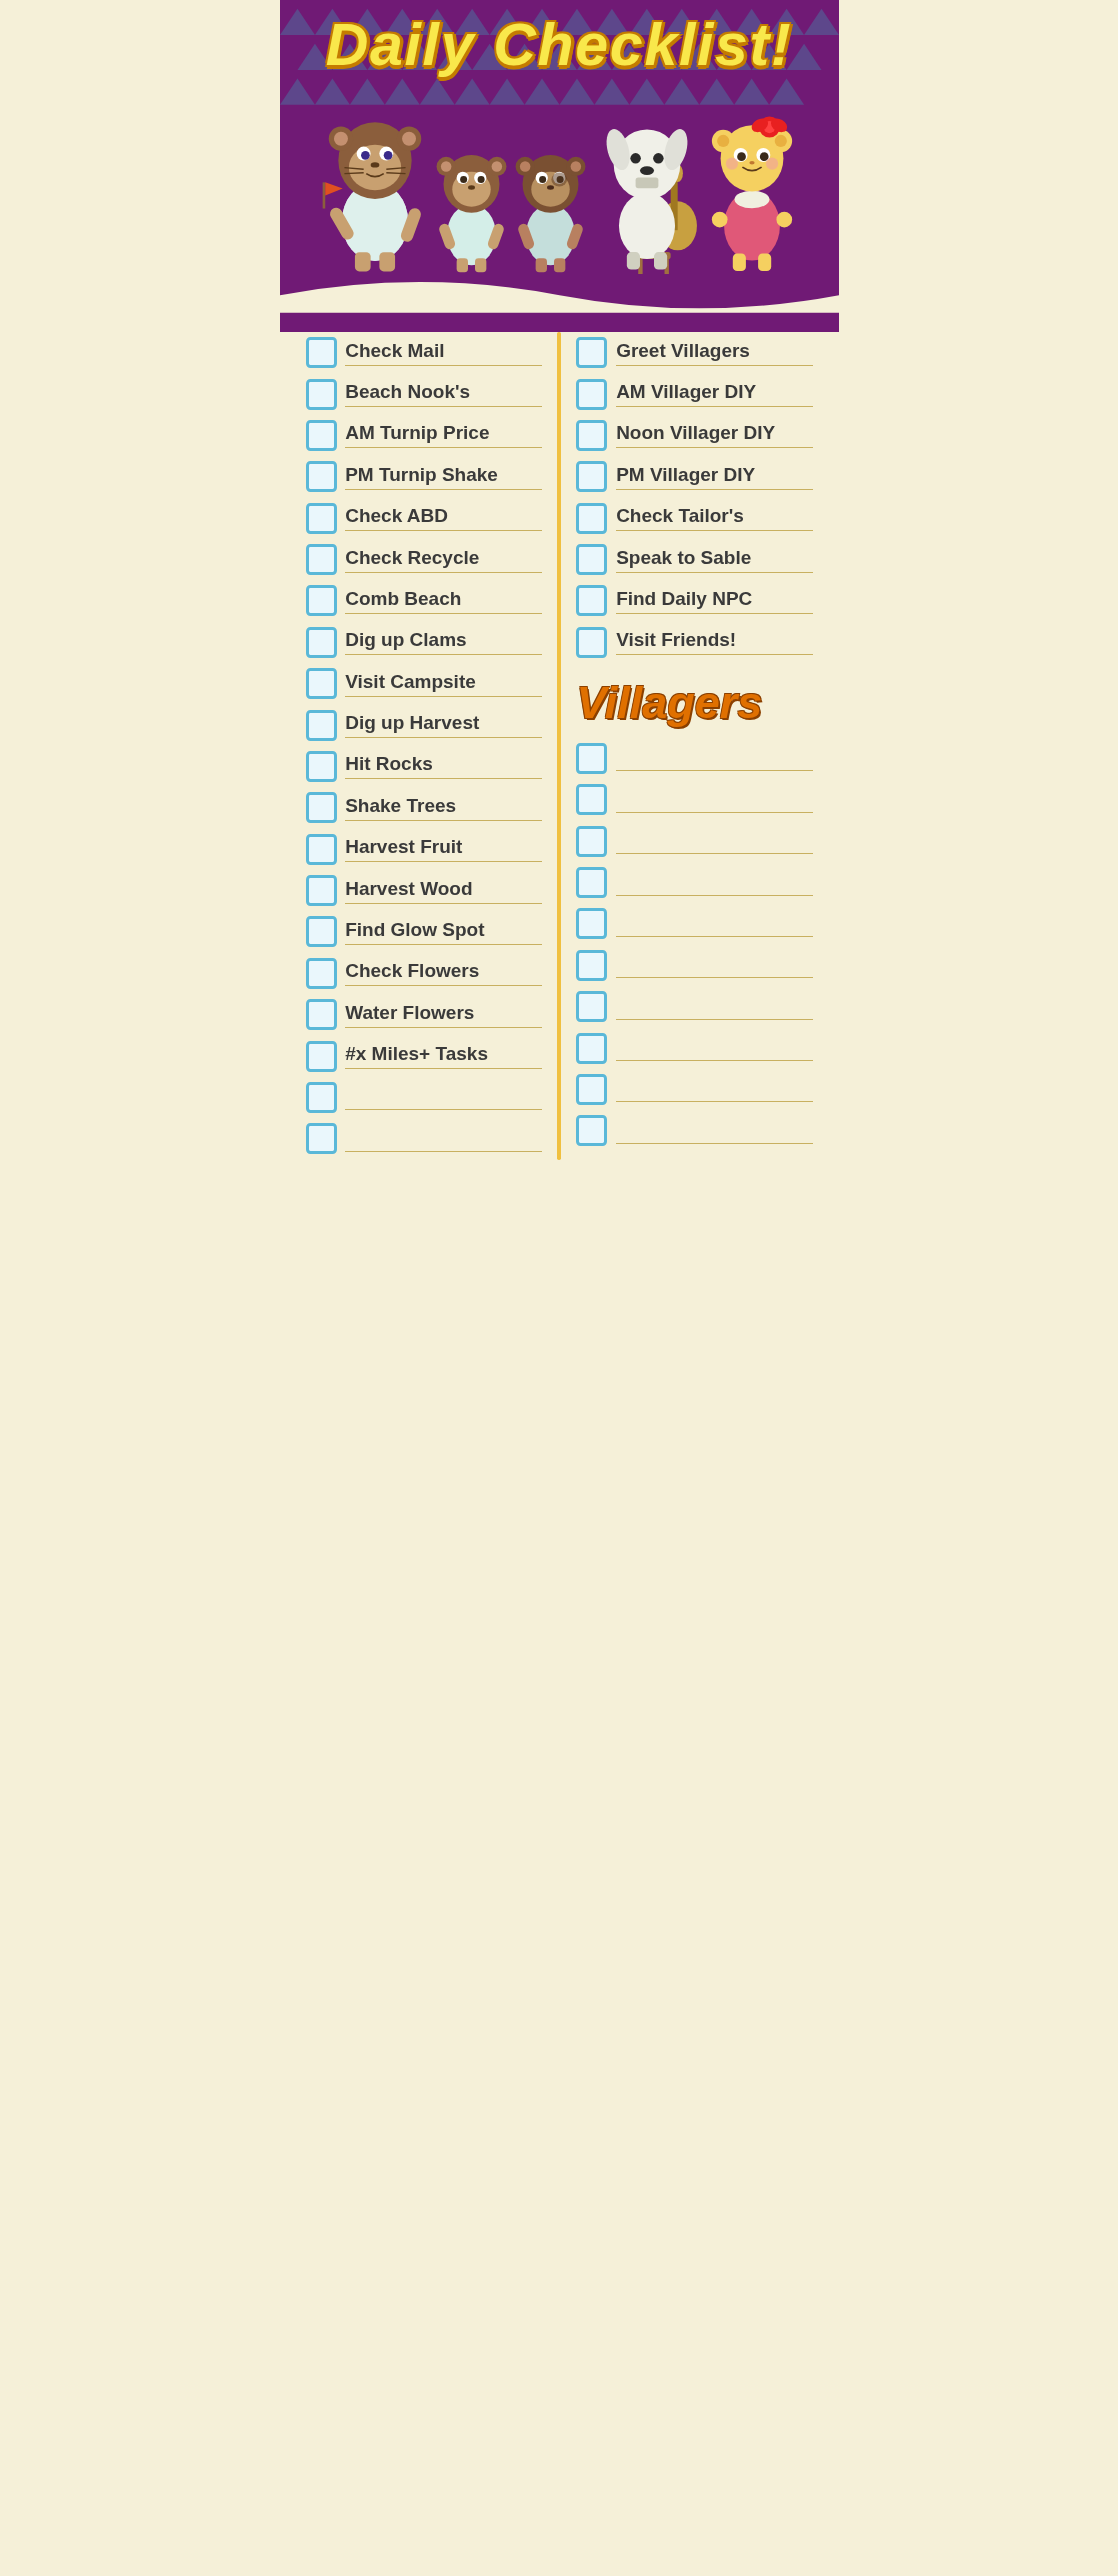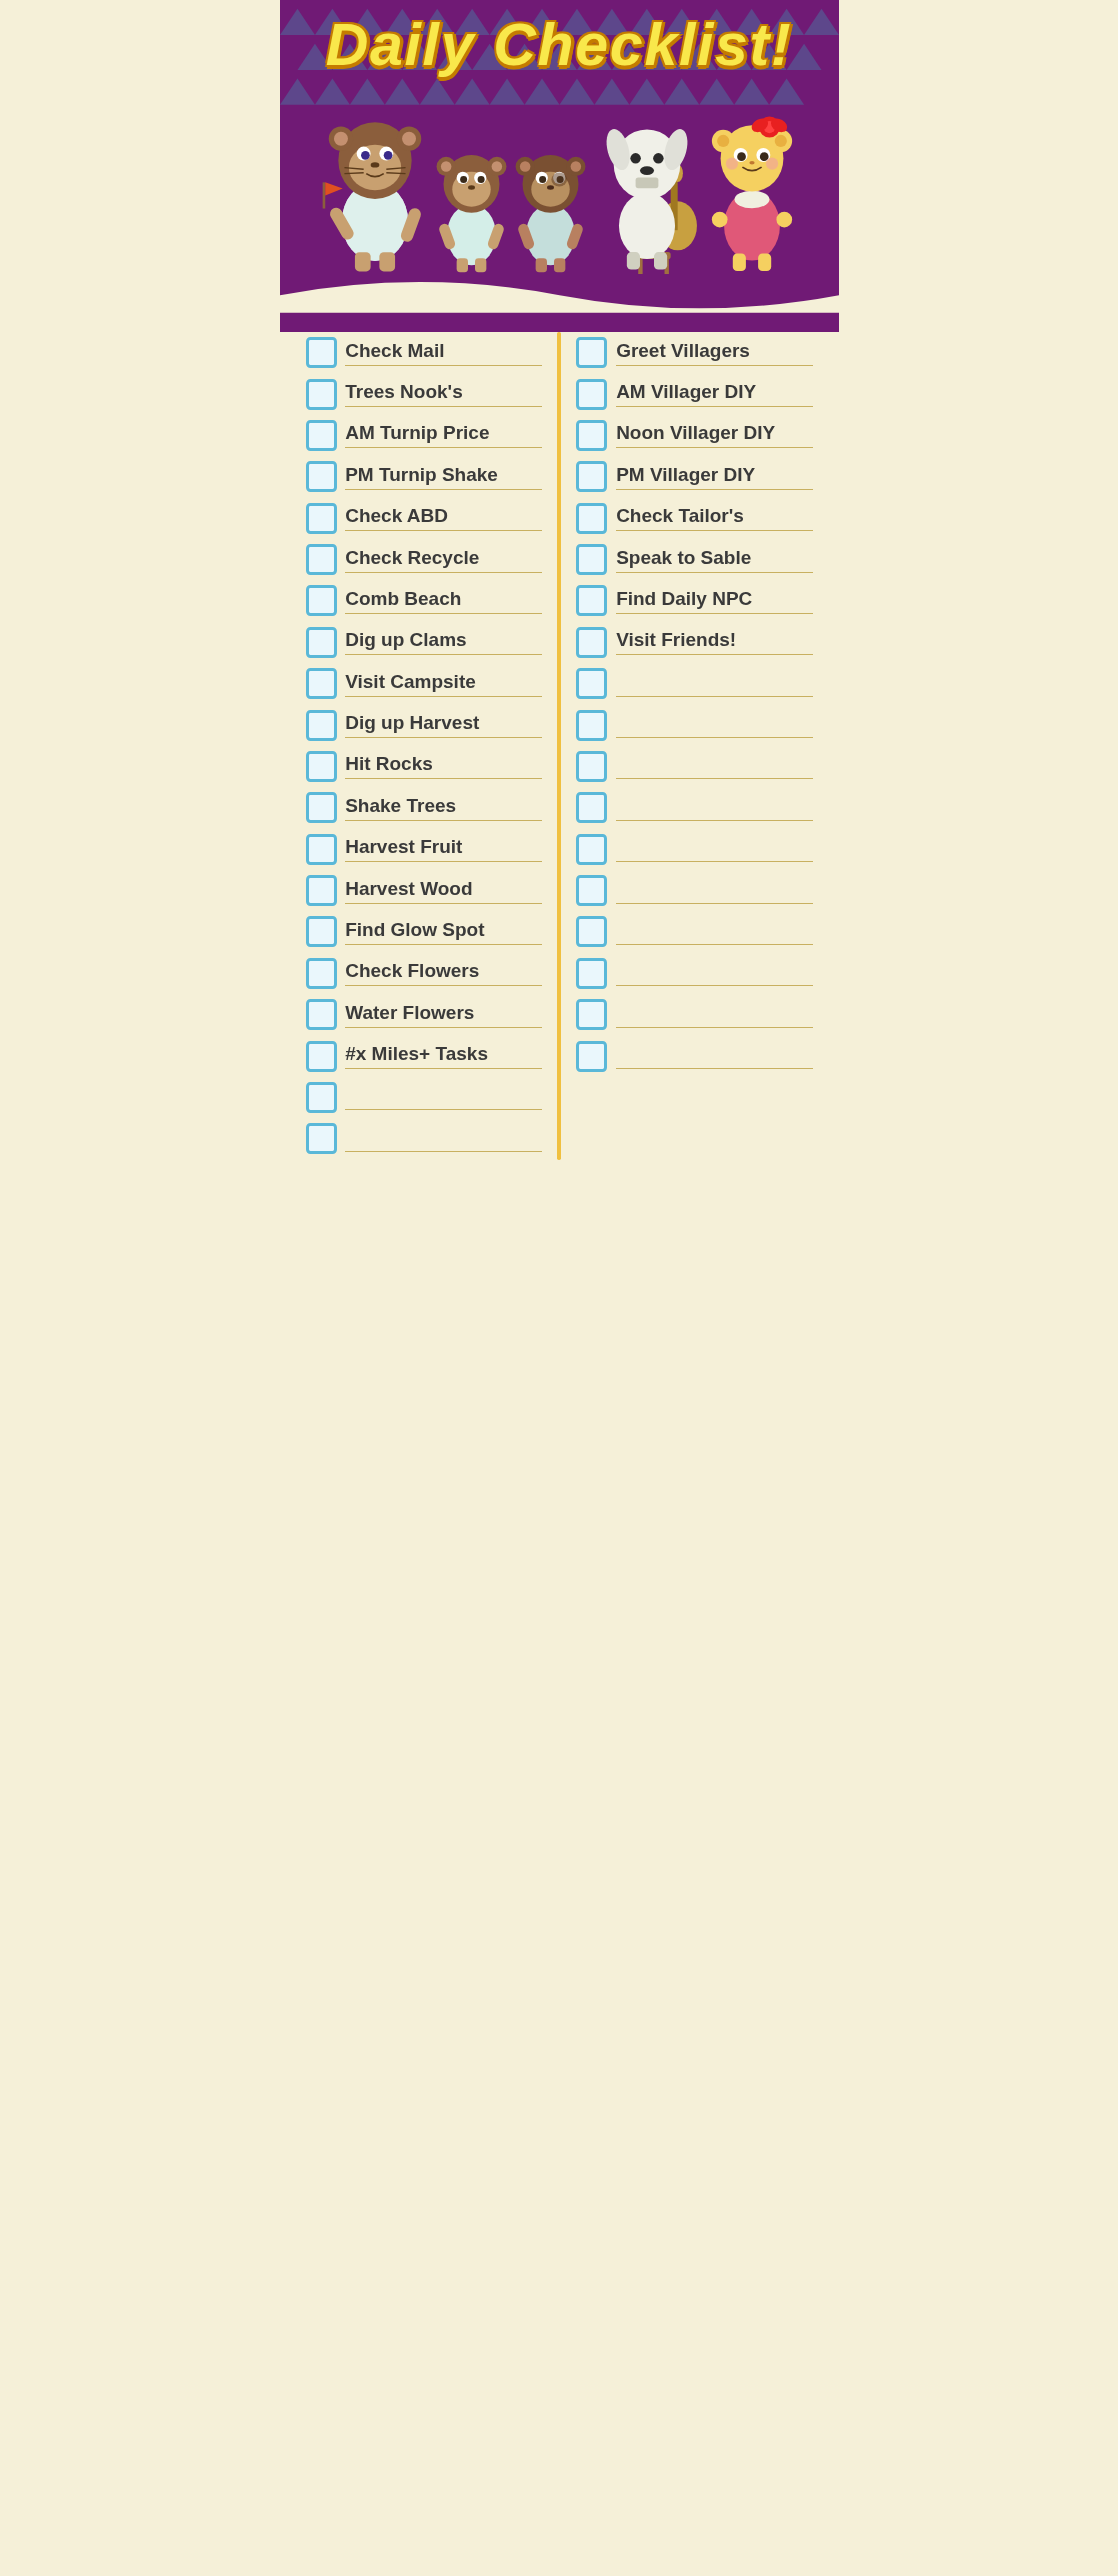--- a/index.html
+++ b/index.html
@@ -396,21 +396,21 @@
 
   <div class="checklist-grid">
 
     <div class="checklist-col" id="left-col">
     <div class="checklist-item">
           <div class="checkbox"></div>
           <span class="item-label">Check Mail</span>
         </div>
         <div class="checklist-item">
           <div class="checkbox"></div>
-          <span class="item-label">Trees Nook's</span>
+          <span class="item-label">Beach Nook's</span>
         </div>
         <div class="checklist-item">
           <div class="checkbox"></div>
           <span class="item-label">AM Turnip Price</span>
         </div>
         <div class="checklist-item">
           <div class="checkbox"></div>
           <span class="item-label">PM Turnip Shake</span>
         </div>
         <div class="checklist-item">
@@ -507,20 +507,21 @@
           <span class="item-label">Speak to Sable</span>
         </div>
         <div class="checklist-item">
           <div class="checkbox"></div>
           <span class="item-label">Find Daily NPC</span>
         </div>
         <div class="checklist-item">
           <div class="checkbox"></div>
           <span class="item-label">Visit Friends!</span>
         </div>
+        <div class="villagers-title">Villagers</div>
         <div class="checklist-item">
           <div class="checkbox"></div>
           <span class="item-label blank">&nbsp;</span>
         </div>
         <div class="checklist-item">
           <div class="checkbox"></div>
           <span class="item-label blank">&nbsp;</span>
         </div>
         <div class="checklist-item">
           <div class="checkbox"></div>

